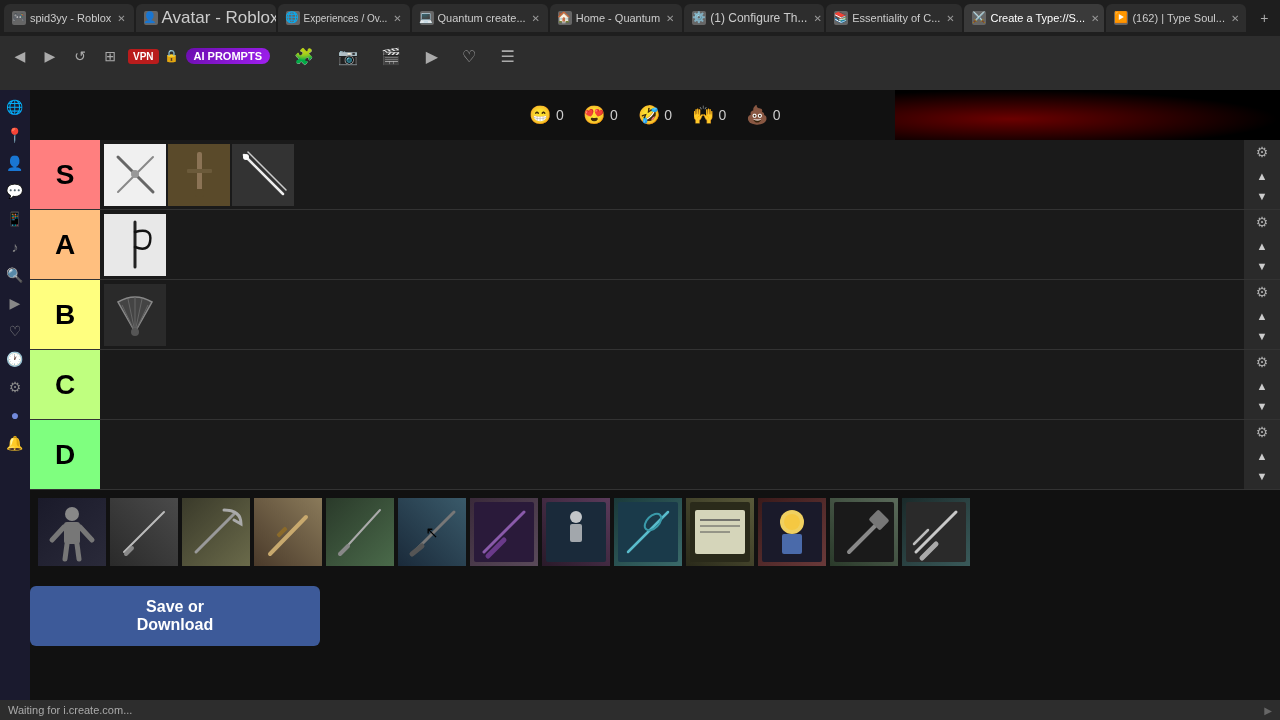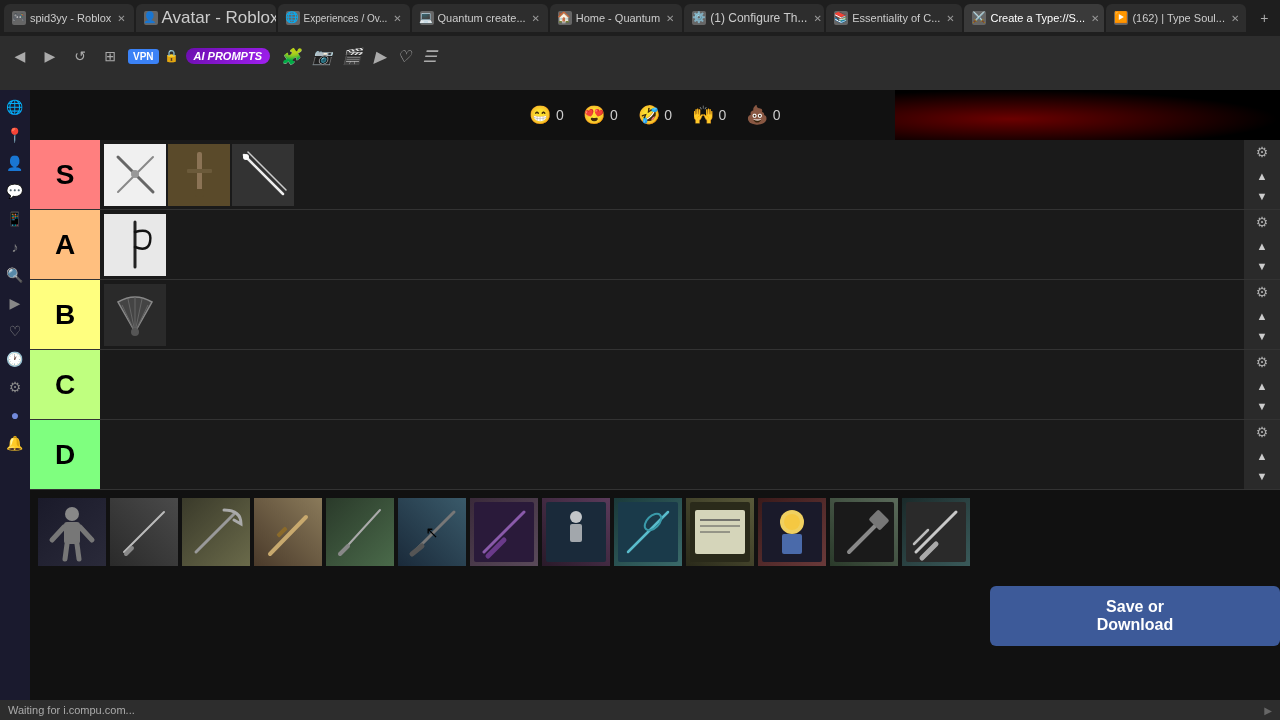--- a/index.html
+++ b/index.html
@@ -81,21 +81,21 @@
       display: flex;
       align-items: center;
       justify-content: center;
       color: #aaa;
       font-size: 14px;
       cursor: pointer;
       border-radius: 3px;
     }
 
     .vpn-badge {
-      background: #3b82f6;
+      background: #b91c1c;
       color: white;
       font-size: 10px;
       padding: 2px 5px;
       border-radius: 3px;
       font-weight: bold;
     }
 
     .lock-icon {
       color: #aaa;
       font-size: 12px;
@@ -110,24 +110,23 @@
       align-items: center;
       padding: 0 12px;
       color: #ccc;
       font-size: 12px;
       gap: 6px;
     }
 
     .toolbar-icons {
       display: flex;
       align-items: center;
-      gap: 11px;
+      gap: 24px;
       color: #aaa;
       font-size: 16px;
-      font-style: italic;
     }
 
     
     .sidebar {
       position: absolute;
       left: 0;
       top: 90px;
       width: 30px;
       height: 630px;
       background: #1a1a2e;
@@ -312,21 +311,21 @@
     .pool-item.p8 { background: linear-gradient(45deg, #2a1a2a, #5a3a5a); }
     .pool-item.p9 { background: linear-gradient(135deg, #1a3a3a, #3a6a6a); }
     .pool-item.p10 { background: linear-gradient(45deg, #2a2a1a, #5a5a3a); }
     .pool-item.p11 { background: linear-gradient(135deg, #3a1a1a, #6a3a3a); }
     .pool-item.p12 { background: linear-gradient(45deg, #2a3a2a, #5a6a5a); }
     .pool-item.p13 { background: linear-gradient(135deg, #1a2a2a, #3a5a5a); }
 
     
     .save-btn-container {
       display: flex;
-      justify-content: flex-end;
+      justify-content: flex-start;
       padding: 12px 0;
       background: #111;
     }
 
     .save-btn {
       background: #3d5a99;
       color: white;
       border: none;
       padding: 12px 80px;
       font-size: 16px;
@@ -765,17 +764,17 @@
     </div>
   </div>
 
   <div class="save-btn-container">
     <button class="save-btn">Save or Download</button>
   </div>
 
 </div>
 
 <div class="status-bar">
-  <span>Waiting for i.compu.com...</span>
+  <span>Waiting for i.create.com...</span>
   <div style="margin-left:auto;display:flex;align-items:center;gap:8px">
     <span style="font-size:10px;color:#666">▶</span>
   </div>
 </div>
 
 </body></html>

